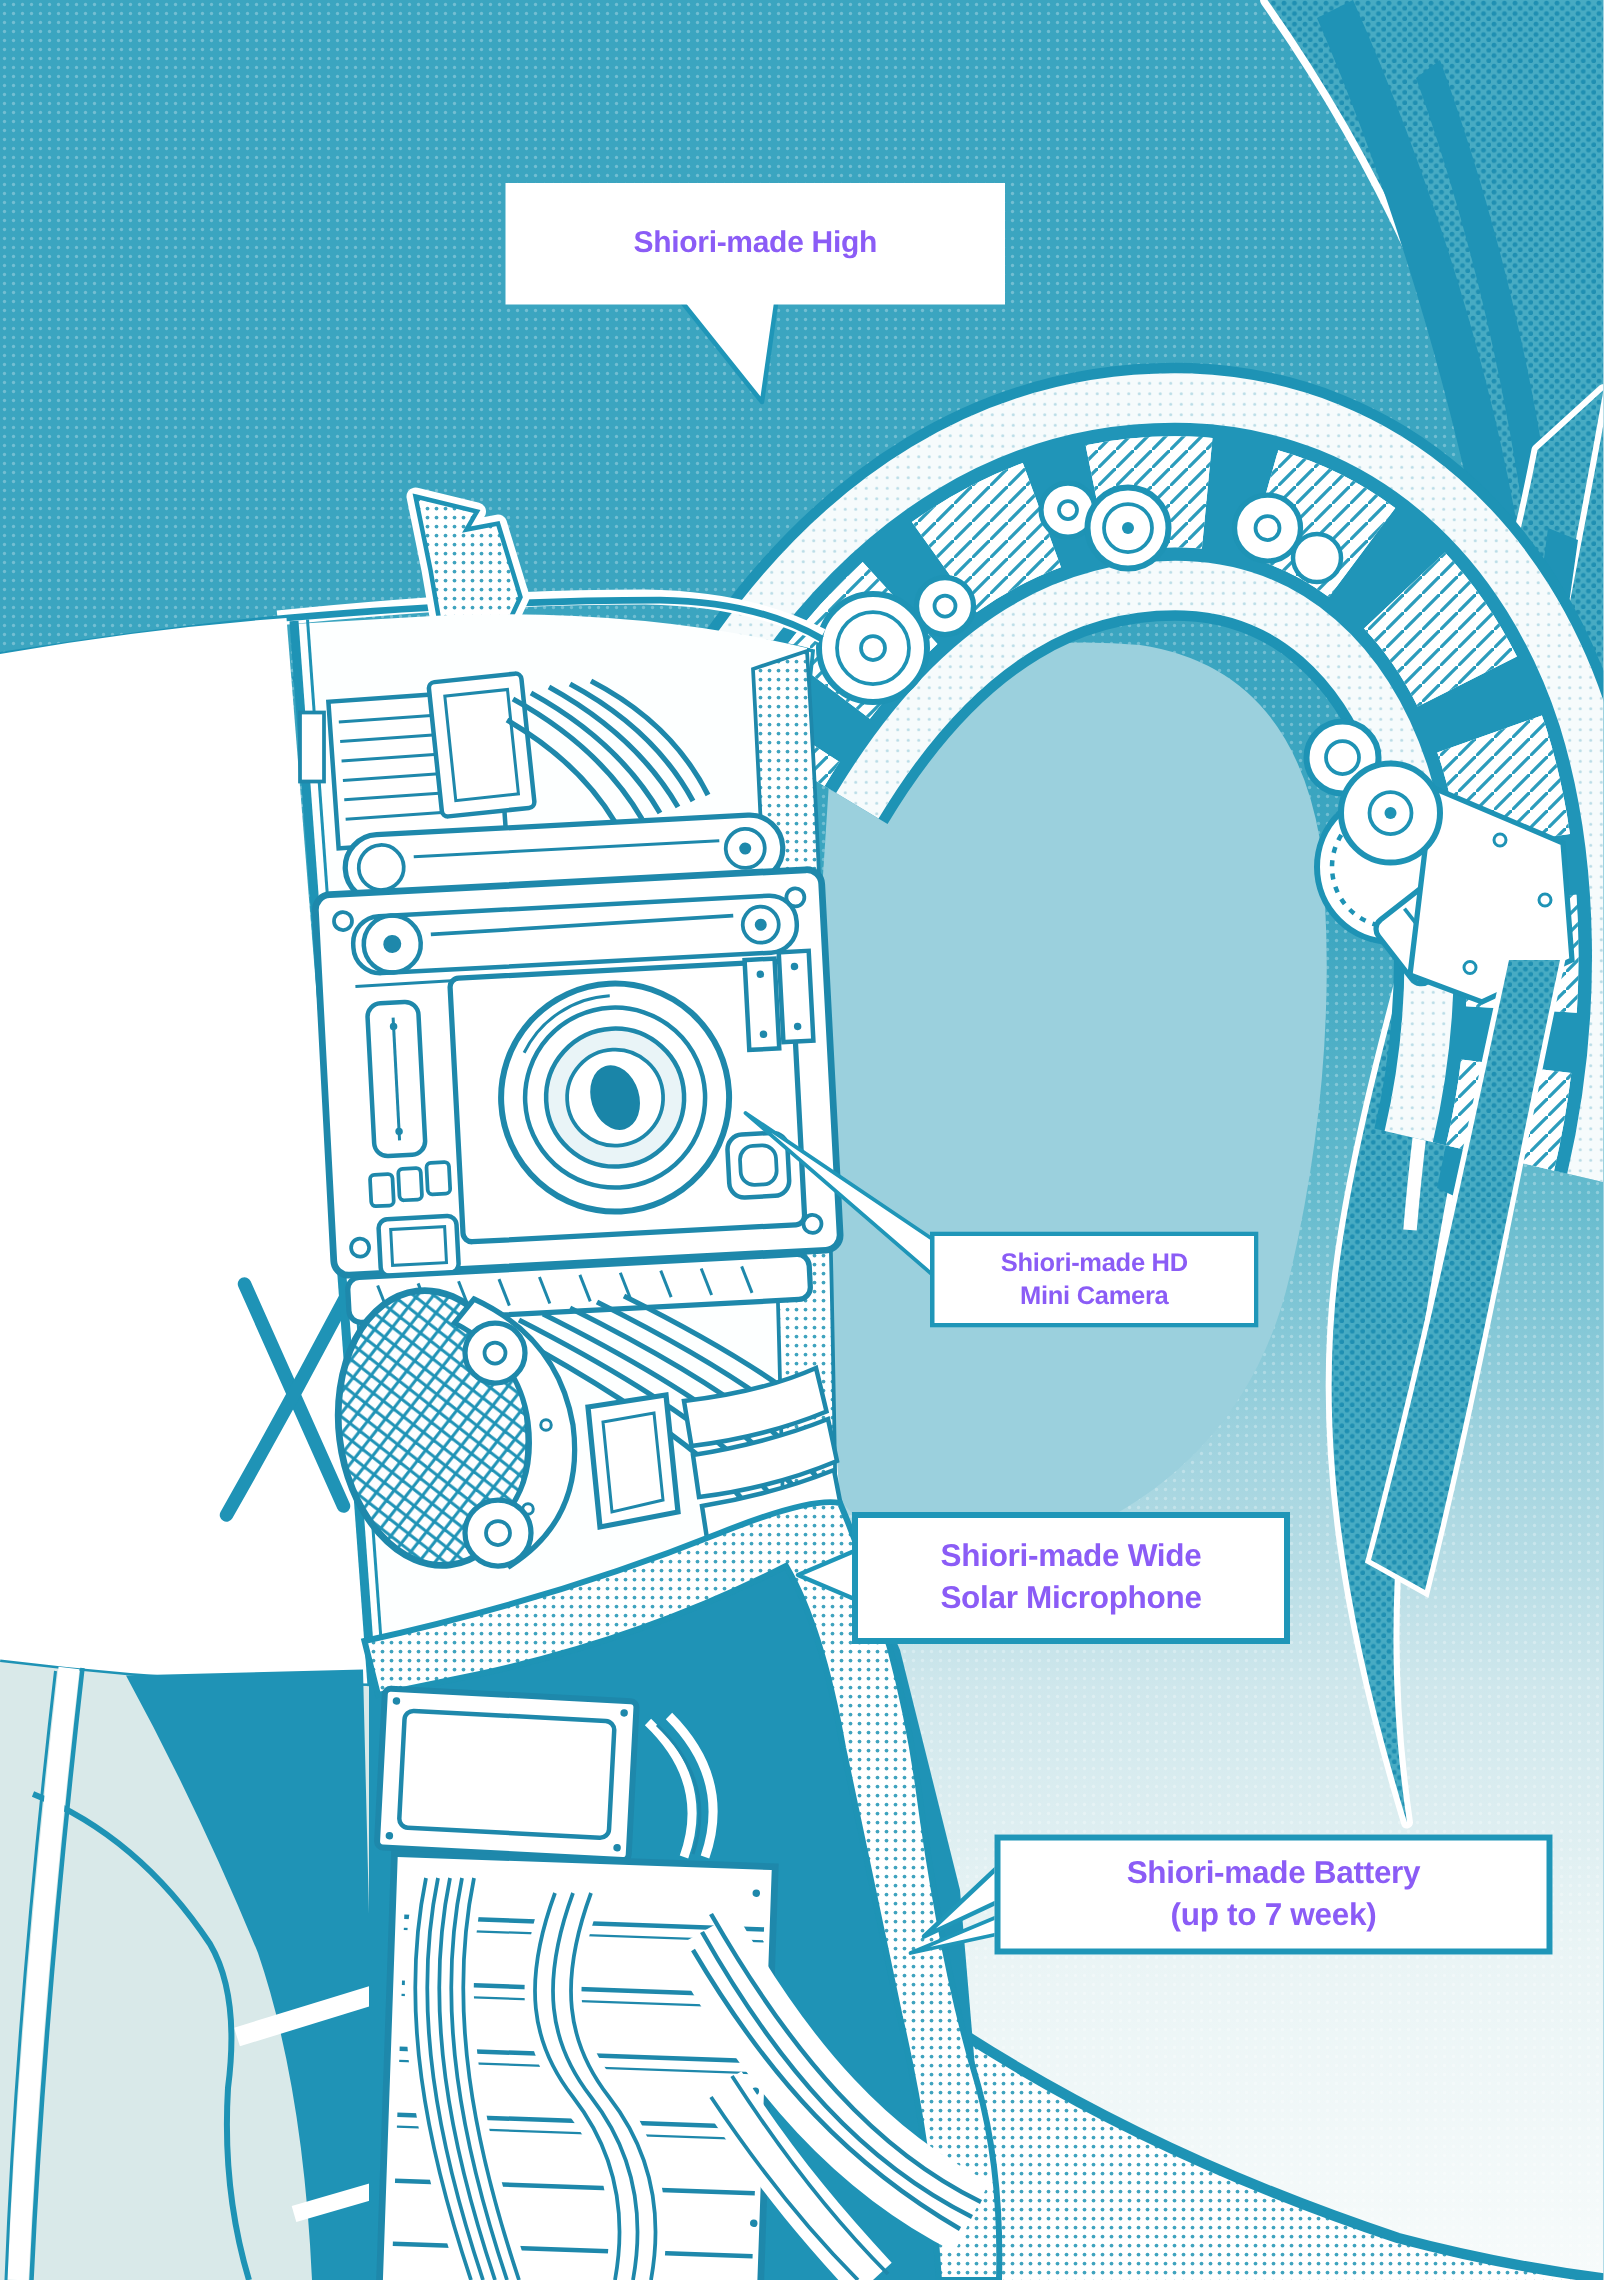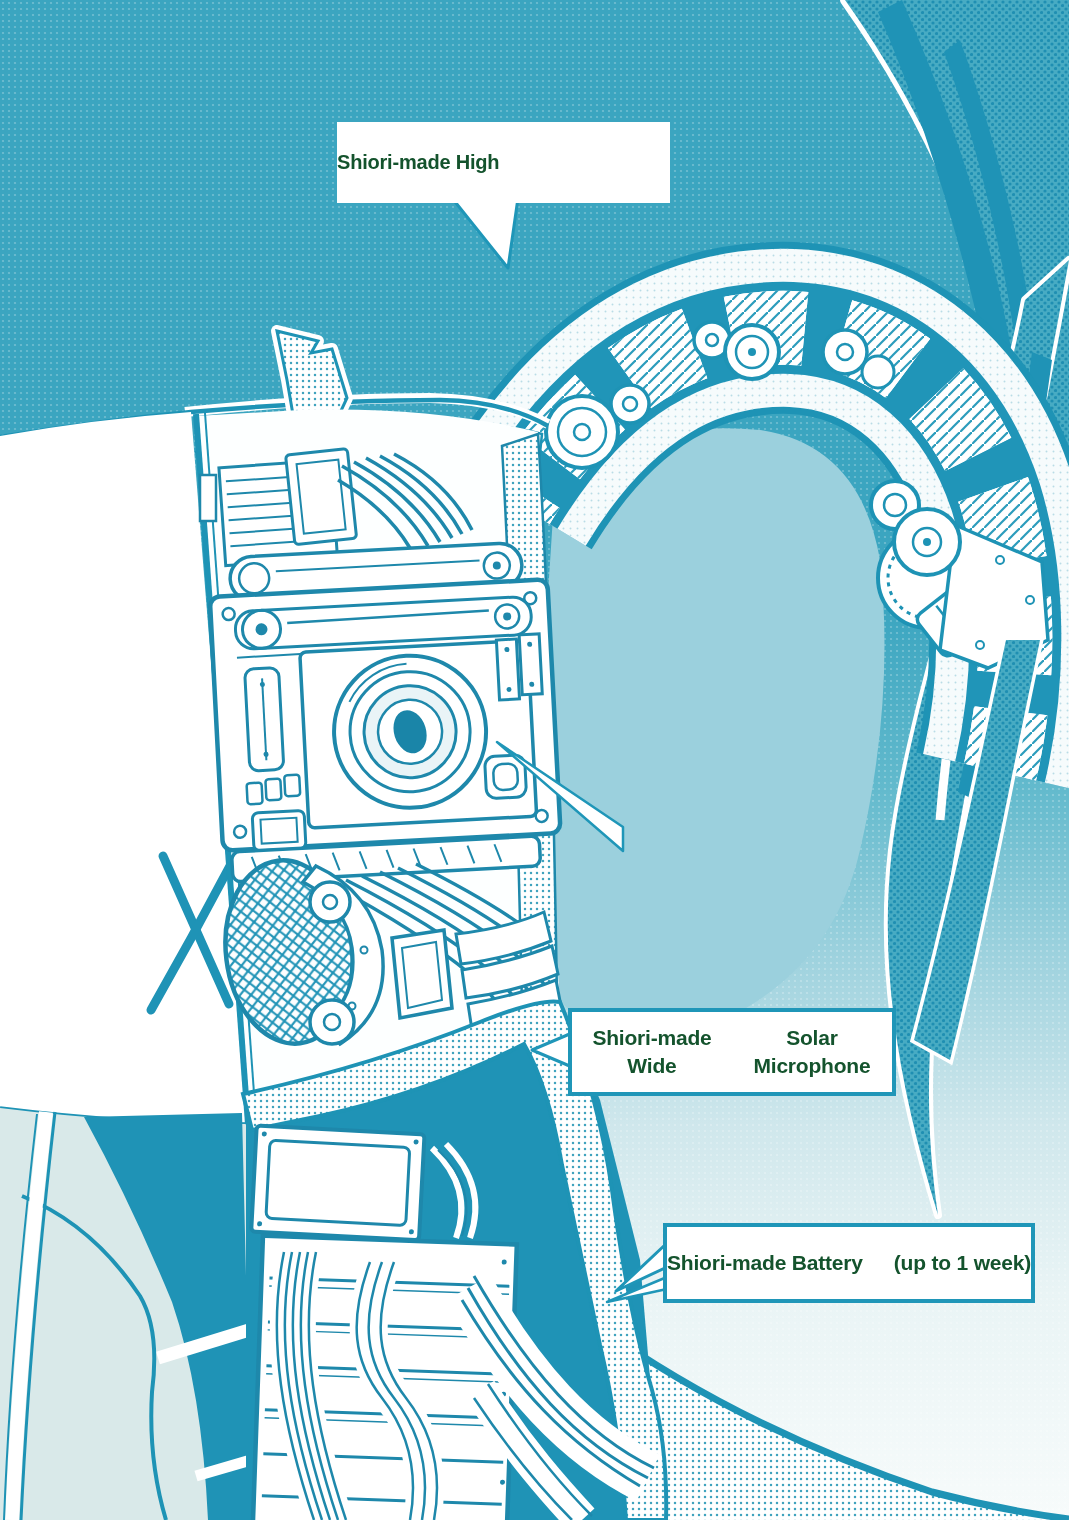--- a/index.html
+++ b/index.html
@@ -7,34 +7,34 @@
     position:relative;
     width:1069px;height:1520px;
     overflow:hidden;
     background:#3ba5c0;
     font-family:"Liberation Sans", sans-serif;
   }
   .stage svg{position:absolute;left:0;top:0;width:1069px;height:1520px;display:block;}
   .callout{
     position:absolute;
     background:#ffffff;
-    color:#14532d;
-    display:flex;flex-direction:row;align-items:center;justify-content:space-between;
+    color:#8b5cf6;
+    display:flex;flex-direction:column;align-items:center;justify-content:center;
     text-align:center;
     font-weight:700;
     letter-spacing:-0.2px;
     line-height:1.32;
     z-index:10;
     box-sizing:border-box;
   }
   .callout.bordered{border:4px solid #1f96b8;}
   .callout.thin-border{border:3px solid #1f96b8;}
   #co-solar   {left:337px;top:122px;width:333px;height:81px;font-size:20px;}
   #co-camera  {left:620px;top:821px;width:219px;height:64px;font-size:17px;}
-  #co-mic     {left:568px;top:1008px;width:328px;height:88px;font-size:21px;}
+  #co-mic     {left:568px;top:1008px;width:292px;height:88px;font-size:21px;}
   #co-battery {left:663px;top:1223px;width:372px;height:80px;font-size:21px;}
 </style>
 </head>
 <body>
 
 <div class="stage">
 
 <svg viewBox="0 0 1069 1520" aria-hidden="true">
   <defs>
     <linearGradient id="bgGrad" x1="0" y1="0" x2="0" y2="1">
@@ -357,24 +357,28 @@
     <polygon points="532,1050 572,1033 572,1067" stroke-width="3"></polygon>
     <polygon points="616,1291 667,1243 667,1267" stroke-width="3"></polygon>
     <polygon points="607,1302 667,1277 667,1289" stroke-width="2.5"></polygon>
   </g>
 </svg>
 
 <div class="callout" id="co-solar">
   <div>Shiori-made High</div>
 </div>
 
+<div class="callout thin-border" id="co-camera">
+  <div>Shiori-made HD</div>
+  <div>Mini Camera</div>
+</div>
 
 <div class="callout bordered" id="co-mic">
   <div>Shiori-made Wide</div>
   <div>Solar Microphone</div>
 </div>
 
 <div class="callout bordered" id="co-battery">
   <div>Shiori-made Battery</div>
-  <div>(up to 1 week)</div>
+  <div>(up to 7 week)</div>
 </div>
 
 </div>
 
 </body></html>

